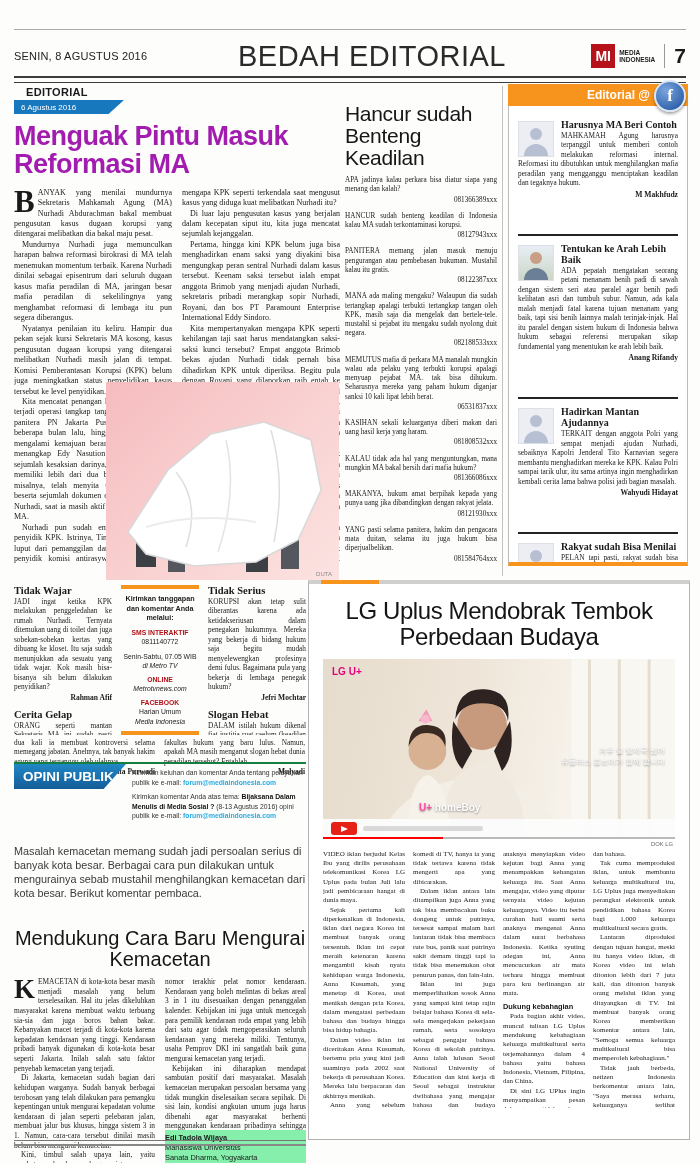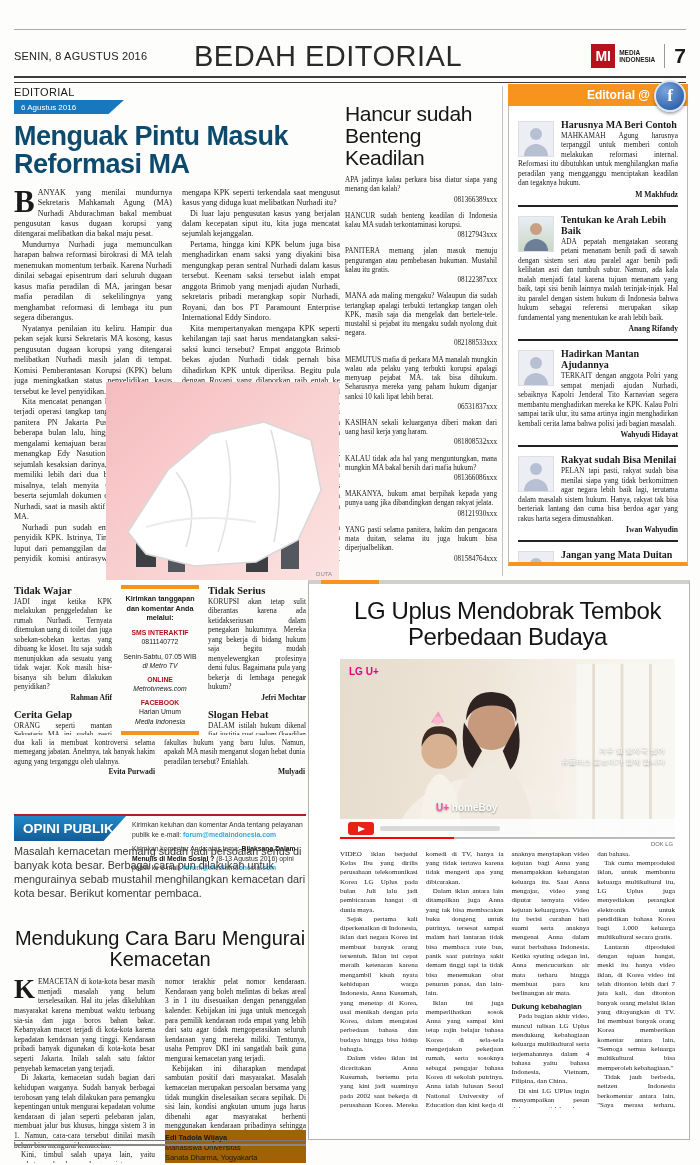--- a/index.html
+++ b/index.html
@@ -3,35 +3,35 @@
 <meta charset="utf-8">
 <style>
   html,body{margin:0;padding:0;}
   body{width:700px;height:1165px;background:#fdfdfc;position:relative;overflow:hidden;
        font-family:"Liberation Serif",serif;color:#1a1a1a;}
   .sans{font-family:"Liberation Sans",sans-serif;}
   
   .topline{position:absolute;top:29px;left:14px;right:14px;border-top:1px solid #aaa;}
   .masthead{position:absolute;top:38px;left:14px;right:14px;height:36px;display:flex;align-items:center;}
   .m-date{width:180px;font-family:"Liberation Sans",sans-serif;font-size:11px;color:#222;letter-spacing:.2px;}
-  .m-title{flex:1;text-align:left;font-family:"Liberation Sans",sans-serif;font-size:29px;color:#2a2a2a;letter-spacing:.5px;}
+  .m-title{flex:1;text-align:right;font-family:"Liberation Sans",sans-serif;font-size:29px;color:#2a2a2a;letter-spacing:.5px;}
   .m-brand{width:180px;display:flex;align-items:center;justify-content:flex-end;gap:4px;}
   .mi-box{width:24px;height:24px;background:#b5121b;color:#fff;font-family:"Liberation Sans",sans-serif;
           font-weight:bold;font-size:14px;display:flex;align-items:center;justify-content:center;}
   .mi-name{font-family:"Liberation Sans",sans-serif;font-weight:bold;font-size:6.5px;line-height:1.1;color:#222;}
   .m-sep{width:1px;height:24px;background:#999;margin:0 5px;}
   .m-page{font-family:"Liberation Sans",sans-serif;font-weight:bold;font-size:21px;}
   .rule-double{position:absolute;top:76px;left:14px;right:14px;height:4px;border-top:2px solid #3c3c3c;border-bottom:1px solid #3c3c3c;}
   
   .edit-region{position:absolute;left:14px;top:86px;width:326px;}
-  .edit-label{font-family:"Liberation Sans",sans-serif;font-weight:normal;font-size:11px;letter-spacing:.3px;}
+  .edit-label{font-family:"Liberation Sans",sans-serif;font-weight:bold;font-size:11px;letter-spacing:.3px;margin-left:12px;}
   .edit-badge{margin-top:2px;width:110px;background:#1878be;color:#fff;font-family:"Liberation Sans",sans-serif;
               font-size:8px;padding:2.5px 7px;clip-path:polygon(0 0,100% 0,86% 100%,0 100%);box-sizing:border-box;}
   .edit-headline{font-family:"Liberation Sans",sans-serif;font-weight:bold;font-size:27px;line-height:1.03;
-                 letter-spacing:-.5px;margin-top:9px;color:#0c4a6e;}
+                 letter-spacing:-.5px;margin-top:9px;color:#a21caf;}
   .edit-body{margin-top:9px;position:relative;height:392px;overflow:hidden;column-count:2;column-gap:10px;
              font-size:8px;line-height:1.31;text-align:justify;}
   .edit-body p{margin:0;text-indent:8px;}
   .edit-body p.first{text-indent:0;}
   .dropcap{float:left;font-size:31px;line-height:26px;padding:1px 3px 0 0;font-weight:bold;}
   .illus{position:absolute;left:92px;bottom:0;width:233px;height:198px;
          background:linear-gradient(135deg,#f6bcbf 0%,#f9d2d2 55%,#fbe3e1 100%);}
   .illus svg{display:block;width:100%;height:100%;}
   
   .sms-col{position:absolute;left:345px;top:103px;width:152px;height:458px;overflow:hidden;}
@@ -43,21 +43,21 @@
   .fb-panel{position:absolute;left:508px;top:84px;width:180px;}
   .fb-head{background:#f7941d;height:22px;color:#fff;font-family:"Liberation Sans",sans-serif;font-weight:bold;
            font-size:12px;display:flex;align-items:center;justify-content:flex-end;padding-right:38px;position:relative;box-sizing:border-box;}
   .fb-icon{position:absolute;right:2px;top:-4px;width:28px;height:28px;border-radius:50%;
            background:radial-gradient(circle at 35% 30%,#7aa6dd,#1b4e9b);color:#fff;font-weight:bold;
            font-size:17px;display:flex;align-items:center;justify-content:center;border:2px solid #dbe6f3;
            box-shadow:0 2px 3px rgba(0,0,0,.35);font-family:"Liberation Serif",serif;}
   .fb-body{border:1px solid #bbb;border-top:none;border-bottom:4px solid #f7941d;background:#fff;
            padding:6px 9px 2px;height:460px;overflow:hidden;box-sizing:border-box;}
   .fb-comment{padding:7px 0 6px;overflow:hidden;}
-  .fb-comment + .fb-comment{border-top:2px solid #222;}
+  .fb-comment + .fb-comment{border-top:2px solid #222;margin-top:29px;}
   .avatar{float:left;width:34px;height:34px;margin:2px 7px 2px 0;background:#eceef3;border:1px solid #dcdfe6;
           position:relative;overflow:visible;}
   .avatar i{position:absolute;top:6px;left:50%;transform:translateX(-50%);width:12px;height:12px;border-radius:50%;background:#b7bfd2;}
   .avatar b{position:absolute;bottom:0;left:50%;transform:translateX(-50%);width:24px;height:12px;border-radius:12px 12px 0 0;background:#b7bfd2;}
   .avatar.photo{background:linear-gradient(#e8eef5,#cbd6c5);}
   .avatar.photo i{background:#c9a086;}
   .avatar.photo b{background:#6b7f96;}
   .fbc-title{font-weight:bold;font-size:10px;margin-bottom:1px;}
   .fbc-text{font-size:7.3px;line-height:1.3;text-align:justify;}
   .fbc-author{text-align:right;font-weight:bold;font-size:7.6px;margin-top:2px;}
@@ -70,46 +70,46 @@
   .lt-text{font-size:7.3px;line-height:1.3;text-align:justify;}
   .lt-author{text-align:right;font-weight:bold;font-size:7.5px;margin-top:1px;}
   .smsbox{width:78px;border-top:4px solid #f7941d;border-bottom:4px solid #f7941d;padding:5px 2px;text-align:center;
           font-family:"Liberation Sans",sans-serif;font-size:6.8px;line-height:1.35;box-sizing:border-box;align-self:flex-start;}
   .smsbox .hd{font-weight:bold;font-size:7.2px;}
   .smsbox .red{color:#b11217;font-weight:bold;margin-top:5px;}
   .smsbox .it{font-style:italic;}
   .lt-row2{display:flex;gap:9px;margin-top:3px;}
   .lt-cont{width:141px;}
   
-  .opini{position:absolute;left:14px;top:814px;width:292px;border-top:2px solid #b91c1c;}
+  .opini{position:absolute;left:14px;top:762px;width:292px;border-top:2px solid #15803d;}
   .op-badge{width:112px;background:linear-gradient(#2187c6,#135c97);color:#fff;font-family:"Liberation Sans",sans-serif;
             font-weight:bold;font-size:13.5px;padding:5px 9px;box-sizing:border-box;
             clip-path:polygon(0 0,100% 0,80% 100%,0 100%);}
   .op-info{position:absolute;left:118px;top:4px;width:174px;font-family:"Liberation Sans",sans-serif;
            font-size:6.8px;line-height:1.45;color:#333;}
   .op-info p{margin:0 0 4px;}
   .op-email{color:#29abe2;font-weight:bold;text-decoration:none;}
   .op-theme{font-weight:bold;color:#111;}
   
   .traffic-intro{position:absolute;left:14px;top:844px;width:294px;font-family:"Liberation Sans",sans-serif;
                  font-size:10.8px;line-height:1.3;color:#3a3a3a;}
   .traffic{position:absolute;left:14px;top:928px;width:292px;}
   .tr-head{text-align:center;font-family:"Liberation Sans",sans-serif;font-size:20px;line-height:1.05;color:#161616;}
   .tr-body{margin-top:7px;display:flex;gap:10px;height:186px;overflow:hidden;position:relative;}
   .tr-colA,.tr-colB{width:141px;font-size:7.4px;line-height:1.3;text-align:justify;}
   .tr-body p{margin:0;text-indent:7px;}
   .tr-body p.first{text-indent:0;}
   .dropcap2{float:left;font-size:27px;line-height:23px;padding:1px 3px 0 0;font-weight:bold;}
-  .tr-author{position:absolute;right:0;bottom:0;width:141px;background:#a16207;font-family:"Liberation Sans",sans-serif;
+  .tr-author{position:absolute;right:0;bottom:0;width:141px;background:#86efac;font-family:"Liberation Sans",sans-serif;
              font-size:7.4px;line-height:1.35;padding-top:3px;}
   .tr-author .nm{font-weight:bold;}
   .bottomrule{position:absolute;left:14px;top:1140px;width:292px;height:3px;border-top:1px solid #777;border-bottom:2px solid #888;}
   
   .ad{position:absolute;left:308px;top:580px;width:382px;height:560px;border:1px solid #b3b3b3;
-      border-top:4px solid #cfcfcf;background:#fff;box-sizing:border-box;padding-left:17px;}
+      border-top:4px solid #cfcfcf;background:#fff;box-sizing:border-box;}
   .ad-accent{position:absolute;top:-4px;left:12px;width:58px;height:4px;background:#f7941d;}
   .ad-head{text-align:center;font-family:"Liberation Sans",sans-serif;font-size:24px;line-height:1.08;
            letter-spacing:-.4px;margin:14px 10px 9px;color:#141414;}
   .ad-photo{margin:0 14px;height:180px;position:relative;overflow:hidden;
             background:linear-gradient(100deg,#e6dccd 0%,#eee5d8 40%,#f6f1e9 68%,#fbfaf6 100%);}
   .ad-photo svg{position:absolute;inset:0;width:100%;height:100%;}
   .lg-logo{position:absolute;top:7px;left:9px;font-family:"Liberation Sans",sans-serif;font-weight:bold;
            font-size:10px;color:#e6007e;}
   .kr-caption{position:absolute;right:10px;top:86px;text-align:right;color:#fff;font-size:7.5px;line-height:1.5;
               text-shadow:0 1px 2px rgba(0,0,0,.45);font-family:"Liberation Sans",sans-serif;}

